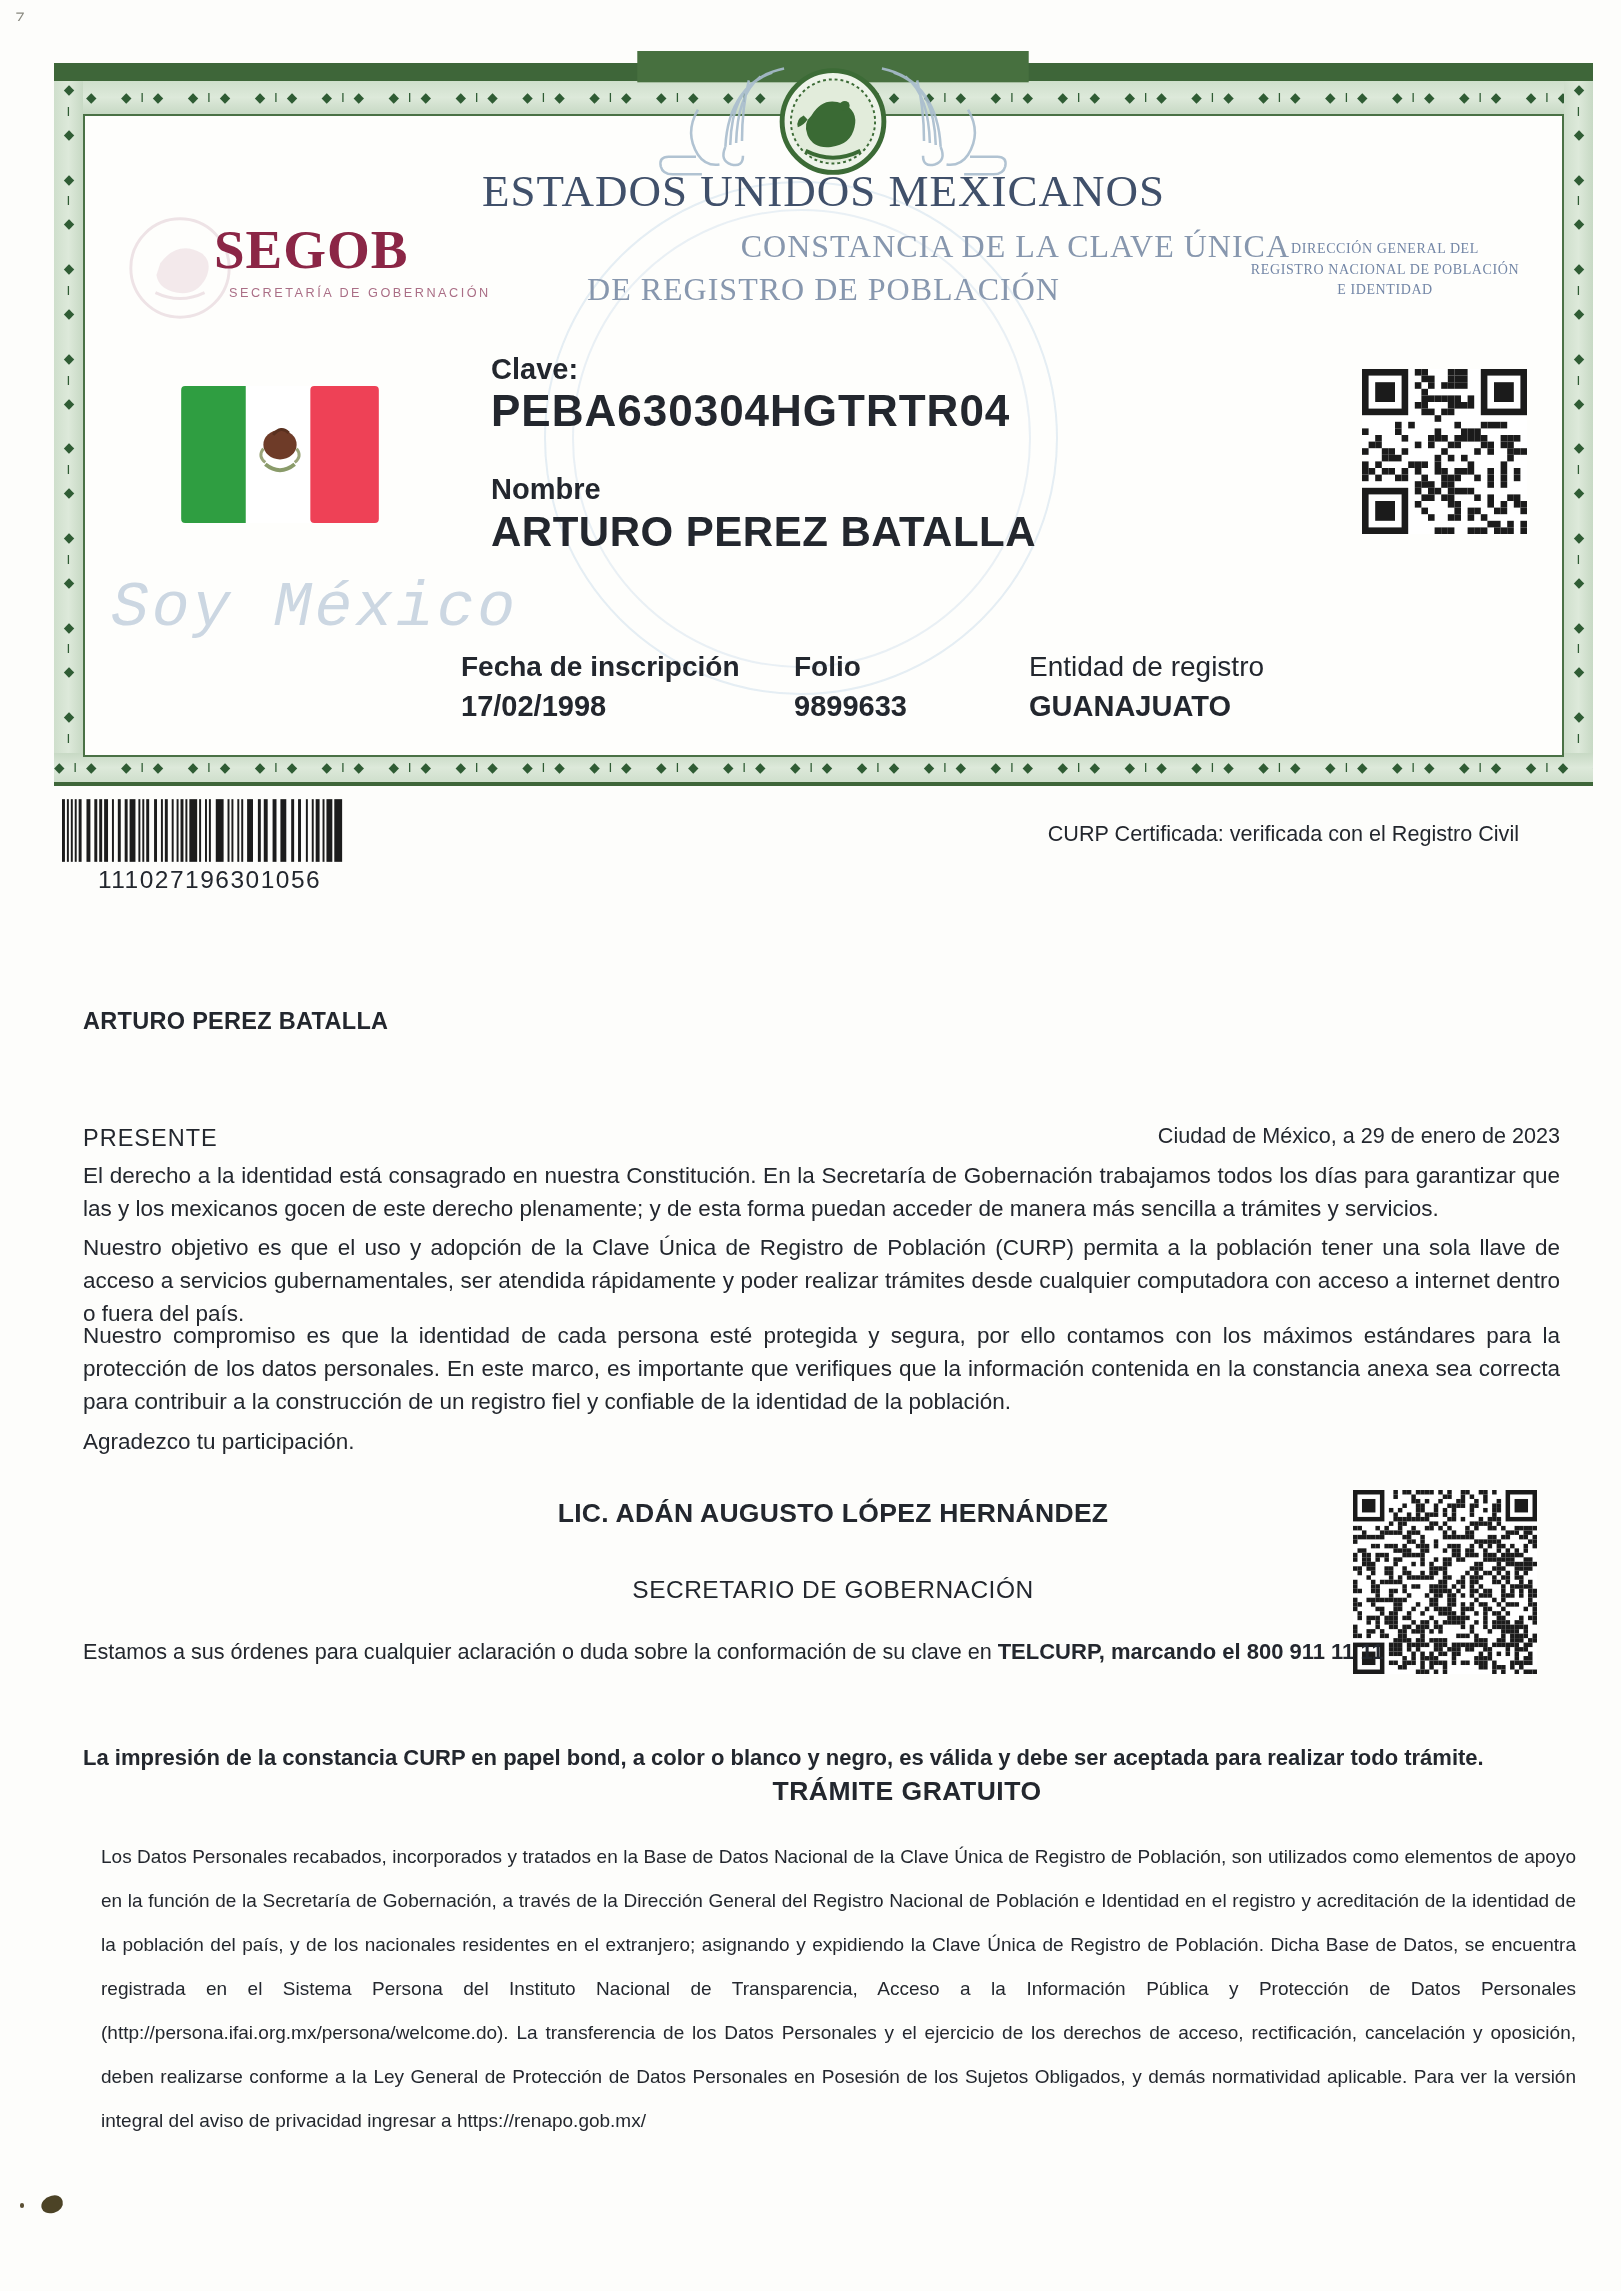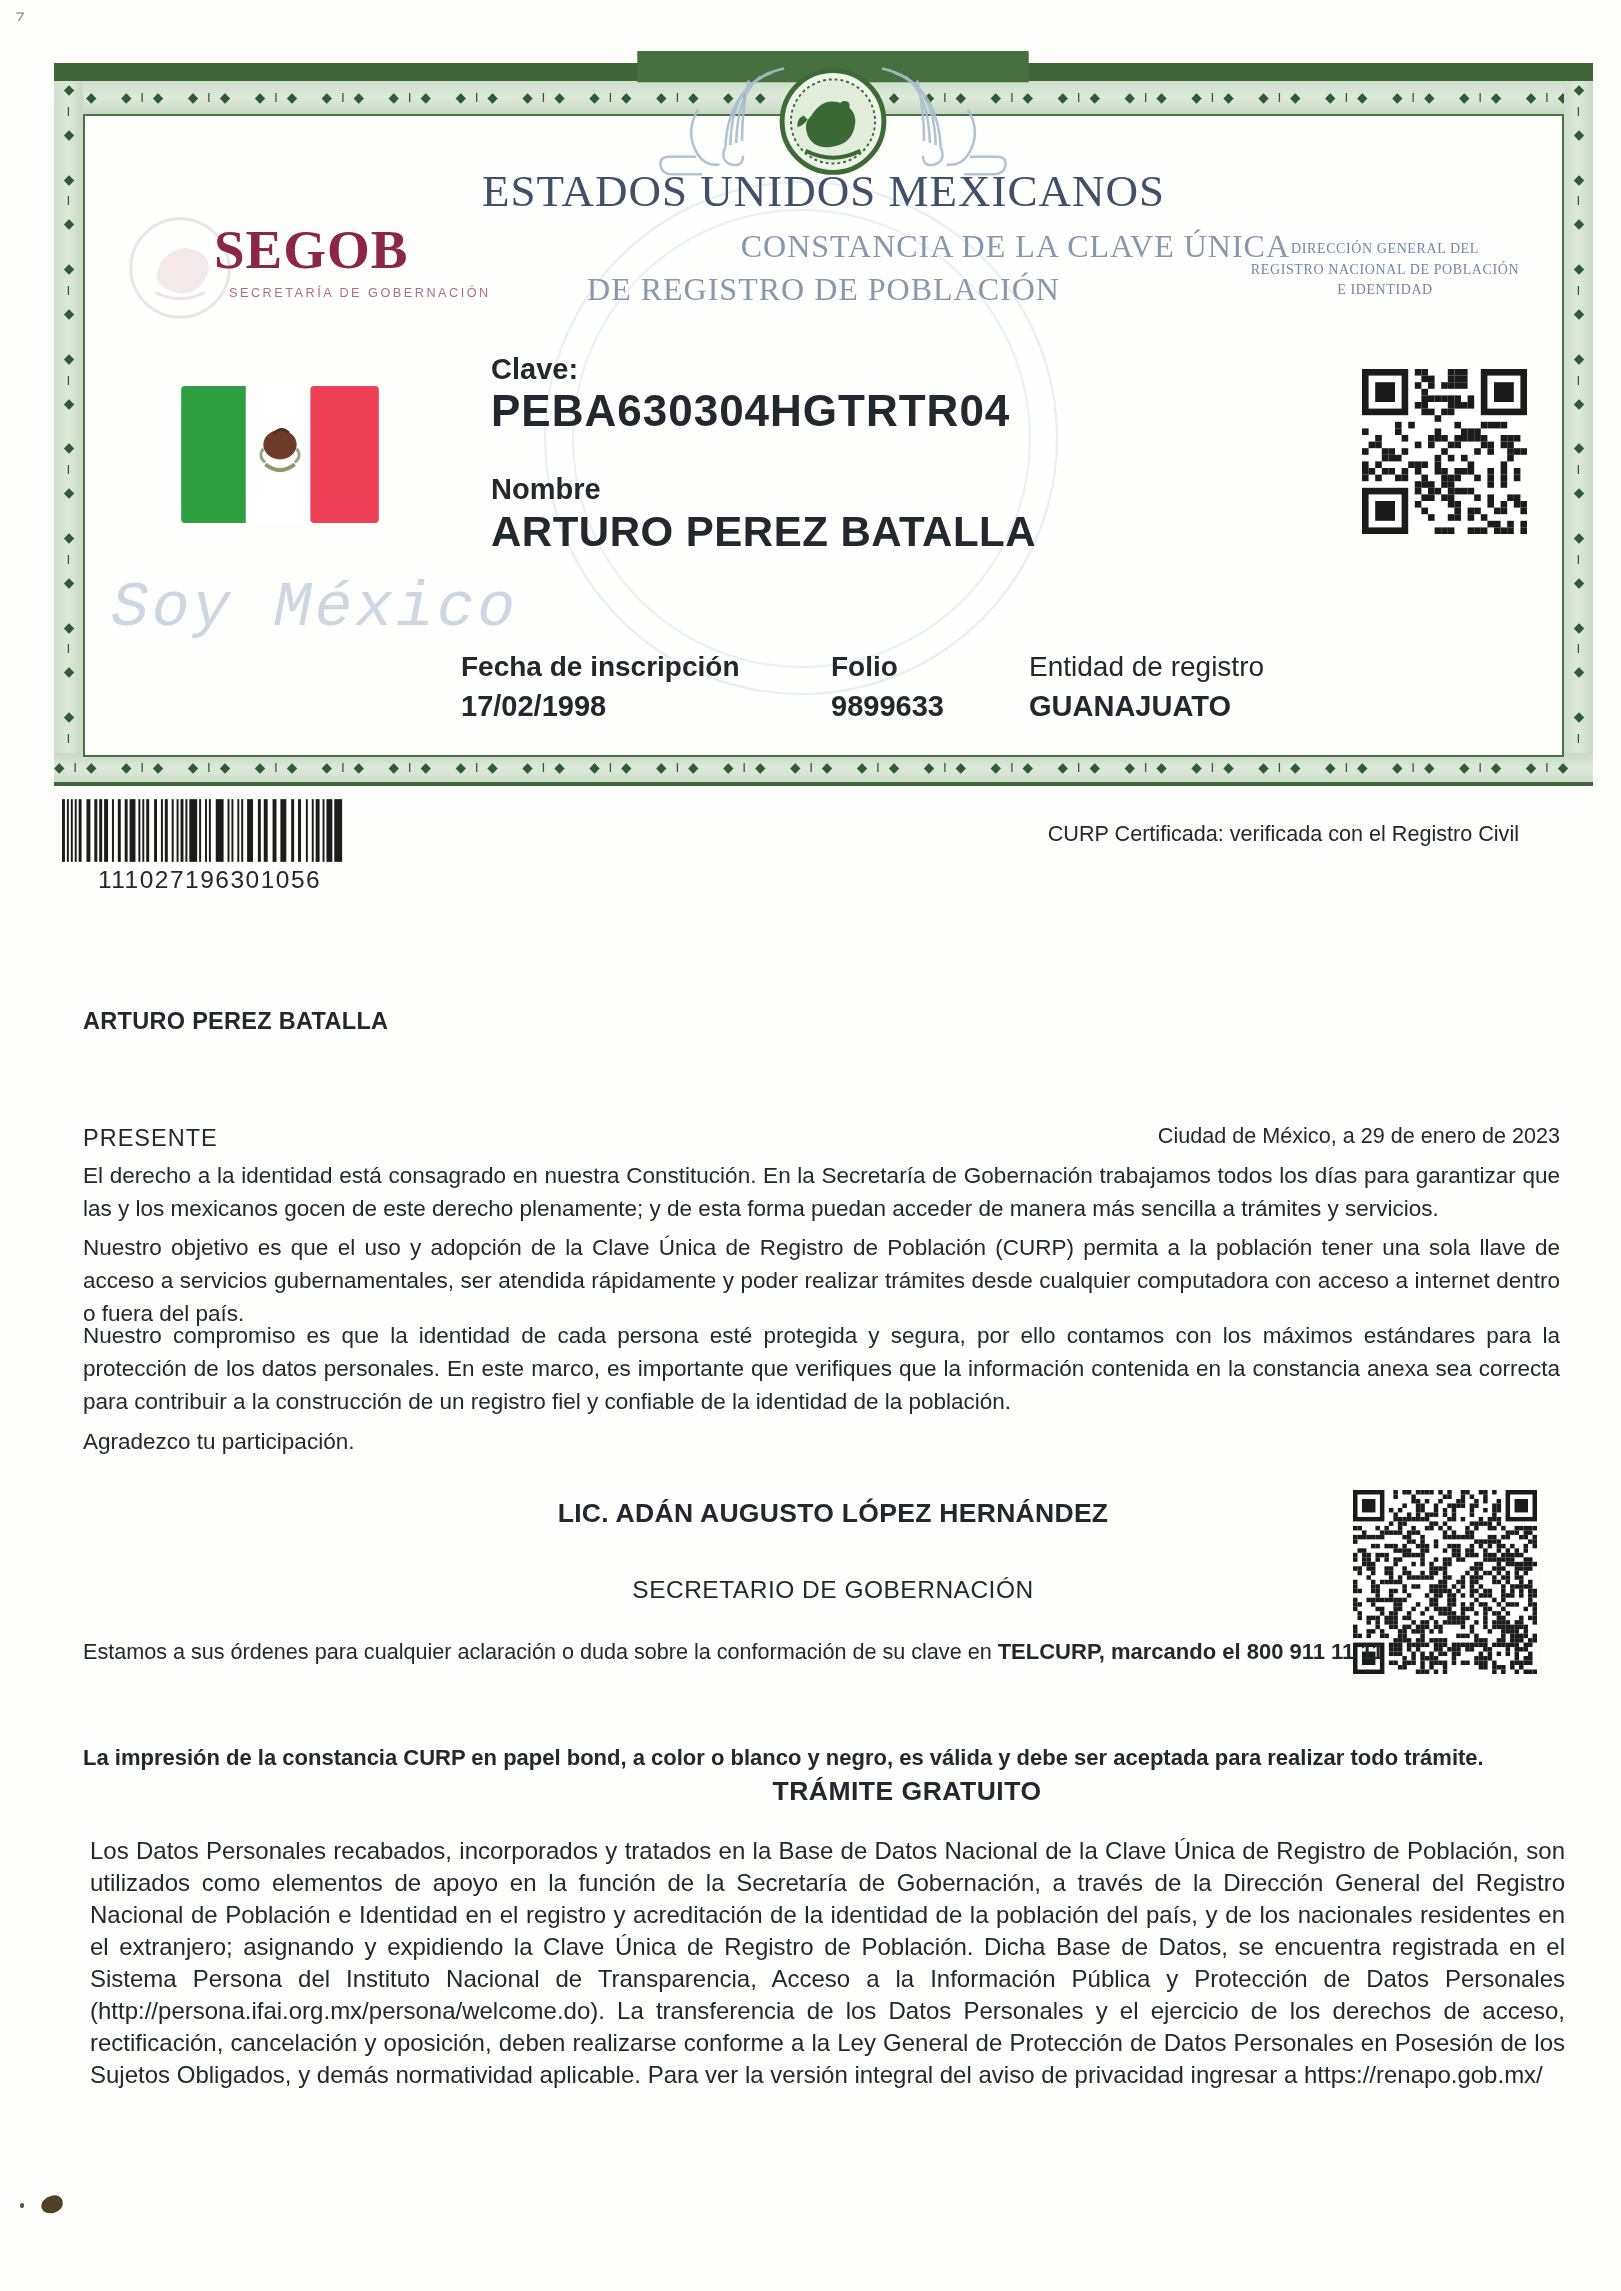--- a/index.html
+++ b/index.html
@@ -55,21 +55,21 @@
   
   .clave-label{position:absolute;left:437px;top:290px;font-size:29px;font-weight:bold;}
   .clave-value{position:absolute;left:437px;top:323px;font-size:44px;font-weight:bold;letter-spacing:1px;}
   .nombre-label{position:absolute;left:437px;top:410px;font-size:29px;font-weight:bold;}
   .nombre-value{position:absolute;left:437px;top:445px;font-size:42px;font-weight:bold;letter-spacing:0.5px;}
 
   
   .field-label{position:absolute;top:588px;font-size:28px;font-weight:bold;}
   .field-label.light{font-weight:normal;}
   .field-value{position:absolute;top:627px;font-size:29px;font-weight:bold;}
-  .fx1{left:407px;} .fx2{left:740px;margin-left:37px;} .fx3{left:975px;}
+  .fx1{left:407px;} .fx2{left:740px;} .fx3{left:975px;}
 
   
   .qr1{position:absolute;left:1308px;top:306px;width:165px;height:165px;}
   .qr2{position:absolute;left:1353px;top:1490px;width:184px;height:184px;}
 
   
   .barcode{position:absolute;left:62px;top:799px;width:286px;height:63px;}
   .barcode-number{position:absolute;left:98px;top:866px;font-size:24.5px;letter-spacing:1.5px;}
   .cert-note{position:absolute;left:882px;top:821px;width:637px;text-align:right;font-size:21.6px;}
 
@@ -81,21 +81,21 @@
   .p1{top:1159px;} .p2{top:1231px;} .p3{top:1319px;}
   .closing{position:absolute;left:83px;top:1429px;font-size:22.5px;}
   .signer-name{position:absolute;left:83px;top:1498px;width:1500px;text-align:center;
         font-size:26.5px;font-weight:bold;letter-spacing:0.3px;}
   .signer-title{position:absolute;left:83px;top:1576px;width:1500px;text-align:center;font-size:24.5px;letter-spacing:0.5px;}
   .contact{position:absolute;left:83px;top:1639px;font-size:21.6px;}
   .contact b{font-size:22px;}
   .print-note{position:absolute;left:83px;top:1745px;font-size:22px;font-weight:bold;}
   .tramite{position:absolute;left:157px;top:1776px;width:1500px;text-align:center;
         font-size:26.5px;font-weight:bold;letter-spacing:0.5px;}
-  .privacy{position:absolute;left:90px;top:1835px;width:1475px;font-size:24px;line-height:32px;text-align:justify;}
+  .privacy{position:absolute;left:101px;top:1835px;width:1475px;font-size:19px;line-height:44px;text-align:justify;}
 
   .blot{position:absolute;left:41px;top:2196px;width:21.6px;height:16.7px;background:#4c4326;
         border-radius:60% 45% 55% 50%;transform:rotate(-15deg);}
   .blot-dot{position:absolute;left:19.6px;top:2203px;width:4.9px;height:4.9px;background:#5a4f33;border-radius:50%;}
   .corner-mark{position:absolute;left:15.7px;top:3.9px;font-size:15.7px;color:#8a8a80;}
 </style>
 </head>
 <body>
 
 <div class="page">

